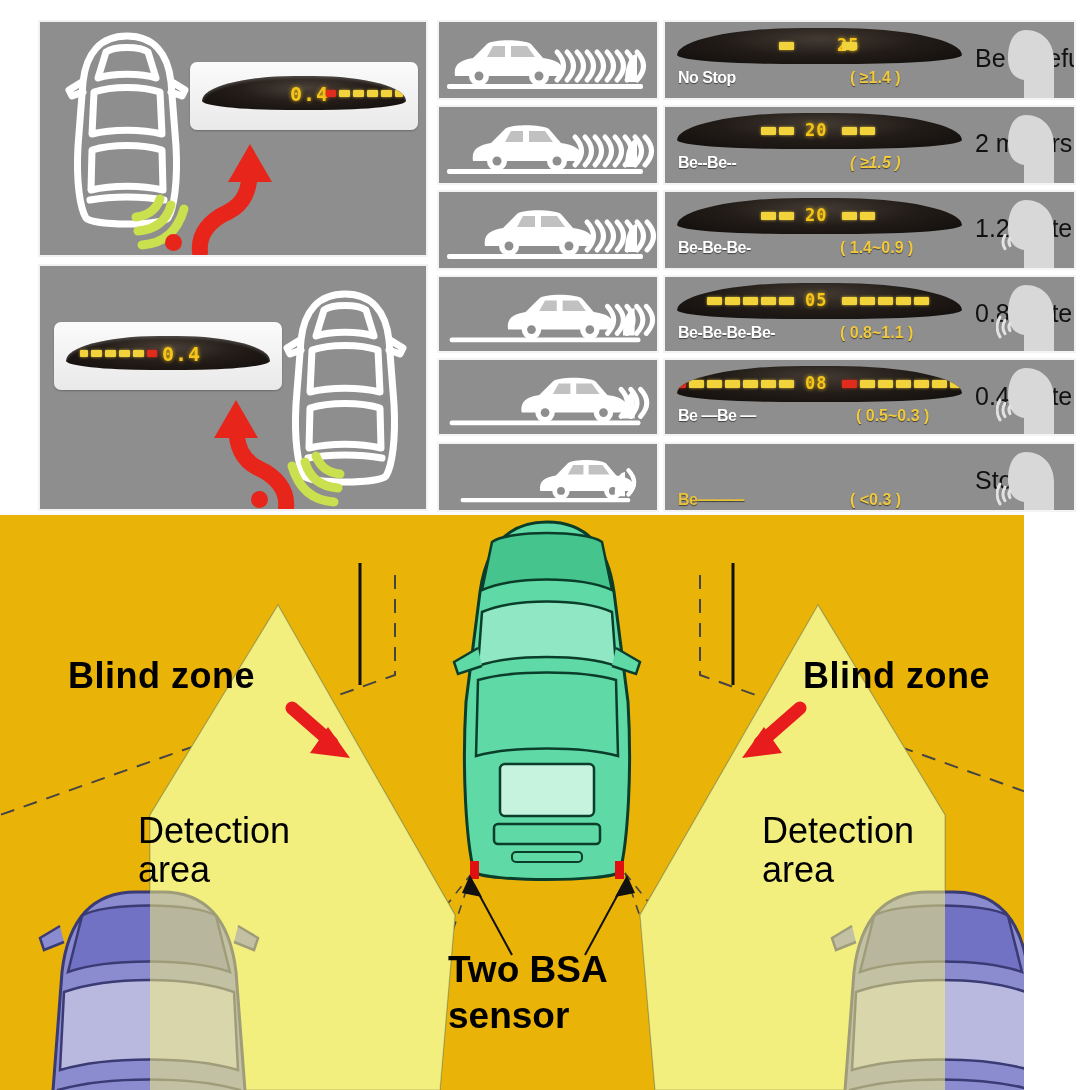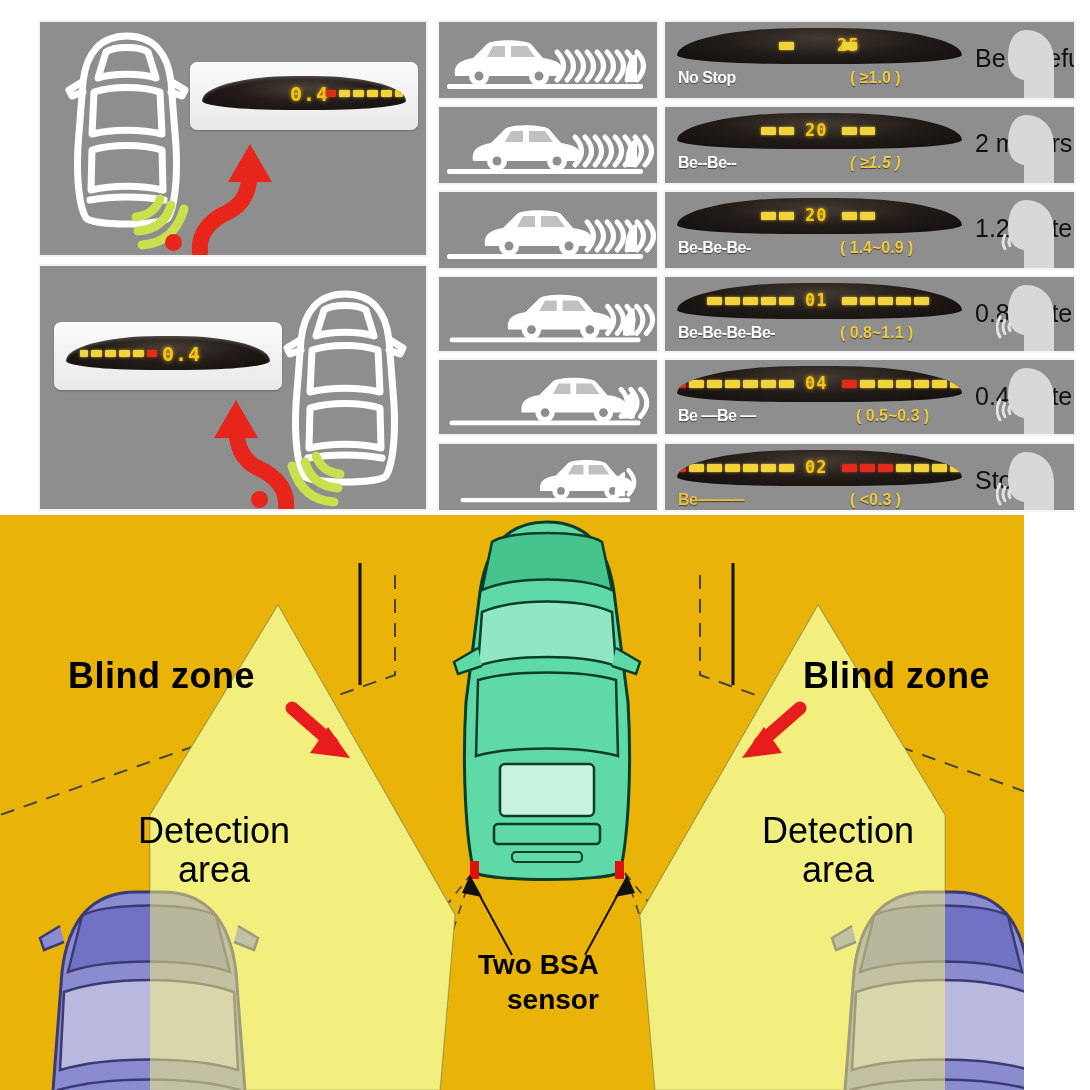--- a/index.html
+++ b/index.html
@@ -102,22 +102,22 @@
     background:#eab308; overflow:hidden;text-decoration:underline;
   }
   .bs-text {
     position:absolute;
     font-family:"Liberation Sans", sans-serif;
     font-weight:bold;
     color:#000000;
     white-space:nowrap;
   }
   .blind-zone-text { font-size:36px; letter-spacing:.5px; }
-  .detection-text  { font-size:36px; line-height:1.08; white-space:pre-line; font-weight:normal;text-align:center;}
-  .bsa-text        { font-size:28px; line-height:1.25; white-space:pre-line; text-align:right;margin-left:30px;}
+  .detection-text  { font-size:36px; line-height:1.08; white-space:pre-line; font-weight:normal;}
+  .bsa-text        { font-size:37px; line-height:1.25; white-space:pre-line; text-align:left;}
 </style>
 </head>
 <body>
 
 <div id="top-section">
 
   <div class="overview-panel" id="overview-panel-top">
 
     <svg class="car-outline-svg" style="left:22px; top:8px;" width="130" height="200" viewBox="0 0 130 200">
       <g fill="none" stroke="#ffffff" stroke-width="7" stroke-linejoin="round" stroke-linecap="round">
@@ -229,21 +229,21 @@
         <rect x="8" y="60" width="196" height="5" rx="2" fill="#ffffff"></rect>
       </svg>
       </div>
       <div class="row-cell cell-info" style="top: 20px; height: 80px;">
       <div class="info-led">
         <div class="seg-digit" style="left:128px; top:7px; font-size:17px;margin-left:32px;">25</div>
         <div class="bar y" style="left:102px; top:14px; width:15px; height:8px;"></div>
           <div class="bar y" style="left:165px; top:14px; width:15px; height:8px;"></div>
       </div>
       <div class="info-beep ">No Stop</div>
-      <div class="info-range" style="left:185px;">( ≥1.0 )</div>
+      <div class="info-range" style="left:185px;">( ≥1.4 )</div>
       <div class="info-label" style="left:310px;">Be careful</div>
       <svg class="head-icon" viewBox="0 0 70 72">
         <path d="M30 4 C46 4 58 16 58 34 L58 72 L28 72 L28 54
                  C16 52 12 42 12 32 C12 16 18 4 30 4 Z" fill="#d8d8d8"></path>
 
       </svg>
       </div>
       <div class="row-cell cell-car" style="top: 105px; height: 80px;">
       <svg width="218" height="74" viewBox="0 0 218 74" style="position:absolute;left:0;top:2px;">
         <g transform="translate(18,0)">
@@ -342,21 +342,21 @@
           <path d="M180 28 q 13 14 0 28" fill="none" stroke="#ffffff" stroke-width="5" stroke-linecap="round"></path>
           <path d="M190 28 q 13 14 0 28" fill="none" stroke="#ffffff" stroke-width="5" stroke-linecap="round"></path>
           <path d="M200 28 q 13 14 0 28" fill="none" stroke="#ffffff" stroke-width="5" stroke-linecap="round"></path>
           <path d="M210 28 q 13 14 0 28" fill="none" stroke="#ffffff" stroke-width="5" stroke-linecap="round"></path>
         <path d="M186 58 C186 40 192 30 198 30 L198 58 Z" fill="#ffffff"></path>
         <rect x="8" y="60" width="196" height="5" rx="2" fill="#ffffff"></rect>
       </svg>
       </div>
       <div class="row-cell cell-info" style="top: 275px; height: 78px;">
       <div class="info-led">
-        <div class="seg-digit" style="left:128px; top:7px; font-size:17px;">01</div>
+        <div class="seg-digit" style="left:128px; top:7px; font-size:17px;">05</div>
         <div class="bar y" style="left:102px; top:14px; width:15px; height:8px;"></div>
           <div class="bar y" style="left:84px; top:14px; width:15px; height:8px;"></div>
           <div class="bar y" style="left:66px; top:14px; width:15px; height:8px;"></div>
           <div class="bar y" style="left:48px; top:14px; width:15px; height:8px;"></div>
           <div class="bar y" style="left:30px; top:14px; width:15px; height:8px;"></div>
           <div class="bar y" style="left:165px; top:14px; width:15px; height:8px;"></div>
           <div class="bar y" style="left:183px; top:14px; width:15px; height:8px;"></div>
           <div class="bar y" style="left:201px; top:14px; width:15px; height:8px;"></div>
           <div class="bar y" style="left:219px; top:14px; width:15px; height:8px;"></div>
           <div class="bar y" style="left:237px; top:14px; width:15px; height:8px;"></div>
@@ -386,21 +386,21 @@
         </g>
         <path d="M184 28 q 13 14 0 28" fill="none" stroke="#ffffff" stroke-width="5" stroke-linecap="round"></path>
           <path d="M194 28 q 13 14 0 28" fill="none" stroke="#ffffff" stroke-width="5" stroke-linecap="round"></path>
           <path d="M204 28 q 13 14 0 28" fill="none" stroke="#ffffff" stroke-width="5" stroke-linecap="round"></path>
         <path d="M186 58 C186 40 192 30 198 30 L198 58 Z" fill="#ffffff"></path>
         <rect x="8" y="60" width="196" height="5" rx="2" fill="#ffffff"></rect>
       </svg>
       </div>
       <div class="row-cell cell-info" style="top: 358px; height: 78px;">
       <div class="info-led">
-        <div class="seg-digit" style="left:128px; top:7px; font-size:17px;">04</div>
+        <div class="seg-digit" style="left:128px; top:7px; font-size:17px;">08</div>
         <div class="bar y" style="left:102px; top:14px; width:15px; height:8px;"></div>
           <div class="bar y" style="left:84px; top:14px; width:15px; height:8px;"></div>
           <div class="bar y" style="left:66px; top:14px; width:15px; height:8px;"></div>
           <div class="bar y" style="left:48px; top:14px; width:15px; height:8px;"></div>
           <div class="bar y" style="left:30px; top:14px; width:15px; height:8px;"></div>
           <div class="bar y" style="left:12px; top:14px; width:15px; height:8px;"></div>
           <div class="bar r" style="left:-6px; top:14px; width:15px; height:8px;"></div>
           <div class="bar r" style="left:165px; top:14px; width:15px; height:8px;"></div>
           <div class="bar y" style="left:183px; top:14px; width:15px; height:8px;"></div>
           <div class="bar y" style="left:201px; top:14px; width:15px; height:8px;"></div>
@@ -431,37 +431,20 @@
           <circle cx="100" cy="52" r="4.5" fill="#8e8e8e"></circle>
           <path d="M54 22 L66 22 L66 33 L48 33 Z" fill="#8e8e8e" opacity=".55"></path>
           <path d="M72 22 L88 22 L96 33 L72 33 Z" fill="#8e8e8e" opacity=".55"></path>
         </g>
         <path d="M202 28 q 13 14 0 28" fill="none" stroke="#ffffff" stroke-width="5" stroke-linecap="round"></path>
         <path d="M186 58 C186 40 192 30 198 30 L198 58 Z" fill="#ffffff"></path>
         <rect x="8" y="60" width="196" height="5" rx="2" fill="#ffffff"></rect>
       </svg>
       </div>
       <div class="row-cell cell-info" style="top: 442px; height: 70px;">
-      <div class="info-led">
-        <div class="seg-digit" style="left:128px; top:7px; font-size:17px;">02</div>
-        <div class="bar y" style="left:102px; top:14px; width:15px; height:8px;"></div>
-          <div class="bar y" style="left:84px; top:14px; width:15px; height:8px;"></div>
-          <div class="bar y" style="left:66px; top:14px; width:15px; height:8px;"></div>
-          <div class="bar y" style="left:48px; top:14px; width:15px; height:8px;"></div>
-          <div class="bar y" style="left:30px; top:14px; width:15px; height:8px;"></div>
-          <div class="bar y" style="left:12px; top:14px; width:15px; height:8px;"></div>
-          <div class="bar r" style="left:-6px; top:14px; width:15px; height:8px;"></div>
-          <div class="bar r" style="left:165px; top:14px; width:15px; height:8px;"></div>
-          <div class="bar r" style="left:183px; top:14px; width:15px; height:8px;"></div>
-          <div class="bar r" style="left:201px; top:14px; width:15px; height:8px;"></div>
-          <div class="bar y" style="left:219px; top:14px; width:15px; height:8px;"></div>
-          <div class="bar y" style="left:237px; top:14px; width:15px; height:8px;"></div>
-          <div class="bar y" style="left:255px; top:14px; width:15px; height:8px;"></div>
-          <div class="bar y" style="left:273px; top:14px; width:15px; height:8px;"></div>
-      </div>
       <div class="info-beep amber">Be———</div>
       <div class="info-range" style="left:185px;">( &lt;0.3 )</div>
       <div class="info-label" style="left:310px;">Stop</div>
       <svg class="head-icon" viewBox="0 0 70 72">
         <path d="M30 4 C46 4 58 16 58 34 L58 72 L28 72 L28 54
                  C16 52 12 42 12 32 C12 16 18 4 30 4 Z" fill="#d8d8d8"></path>
         <path d="M14 42.36 a 7 7 0 0 0 0 7.28" fill="none" stroke="#e2e2e2" stroke-width="3" stroke-linecap="round"></path>
           <path d="M9 39.24 a 13 13 0 0 0 0 13.52" fill="none" stroke="#e2e2e2" stroke-width="3" stroke-linecap="round"></path>
           <path d="M4 36.12 a 19 19 0 0 0 0 19.76" fill="none" stroke="#e2e2e2" stroke-width="3" stroke-linecap="round"></path>
       </svg>

